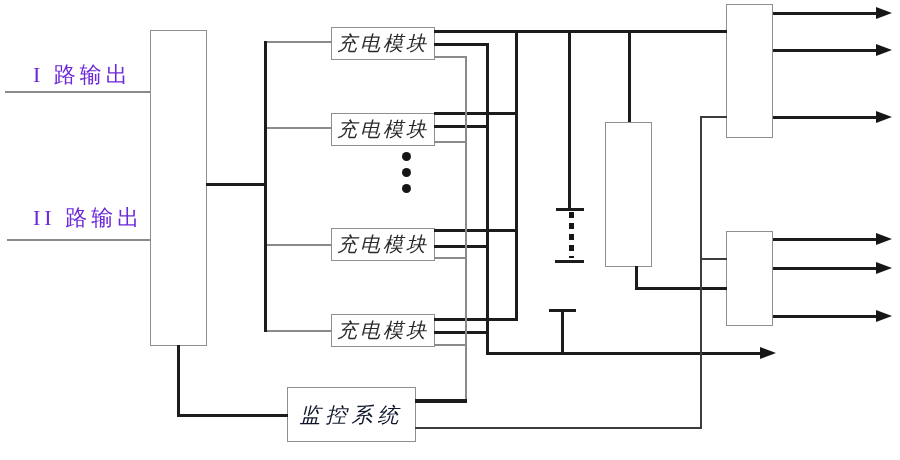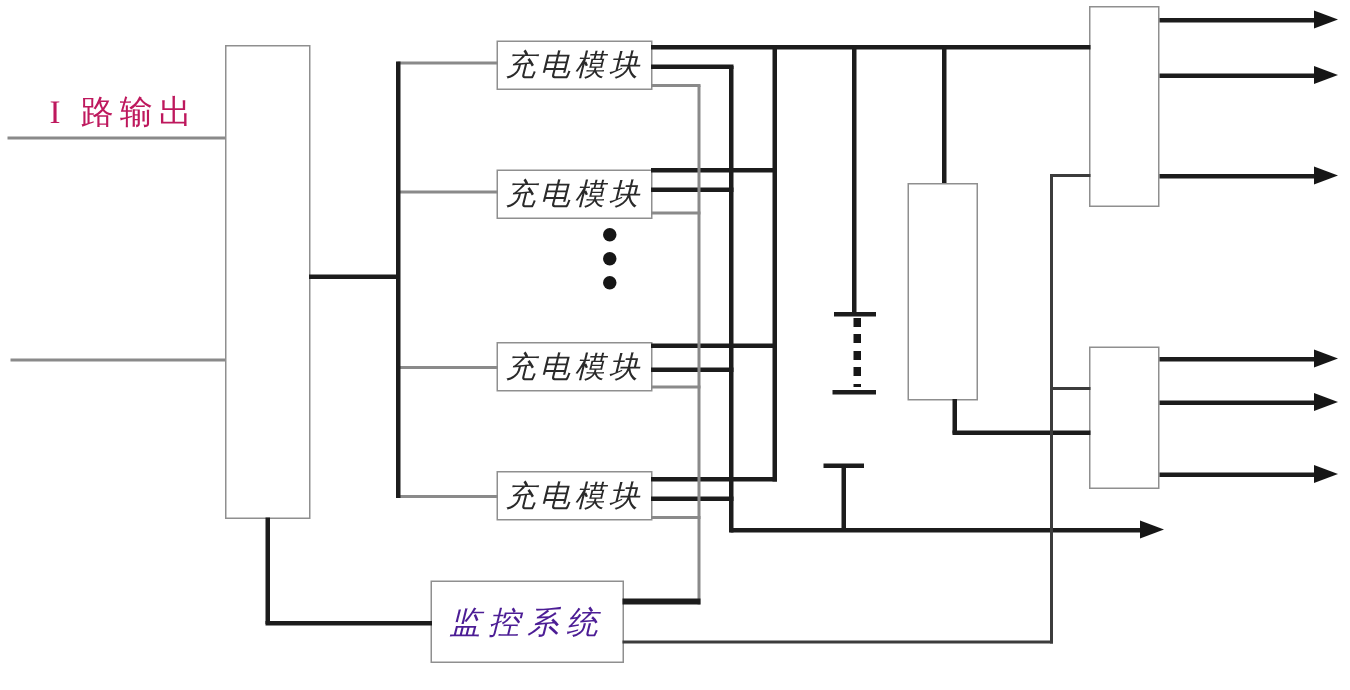--- a/index.html
+++ b/index.html
@@ -14,41 +14,42 @@
   #box-src {left:150px;top:30px;width:57px;height:316px;}
   #box-cm1 {left:331px;top:27px;width:104px;height:33px;}
   #box-cm2 {left:331px;top:113px;width:104px;height:33px;}
   #box-cm3 {left:331px;top:228px;width:104px;height:33px;}
   #box-cm4 {left:331px;top:314px;width:104px;height:33px;}
   #box-mon {left:287px;top:387px;width:129px;height:55px;}
   #box-rect{left:605px;top:122px;width:47px;height:145px;}
   #box-out1{left:726px;top:4px;width:47px;height:134px;}
   #box-out2{left:726px;top:231px;width:47px;height:95px;}
   .cm-label{font-size:20px;letter-spacing:3px;color:#2a2a2a;}
-  .mon-label{font-size:21px;letter-spacing:5px;color:#4c1d95;}
-  .lbl{position:absolute;font-size:22px;letter-spacing:4px;color:#be185d;white-space:nowrap;}
+  .mon-label{font-size:21px;letter-spacing:5px;color:#0f172a;}
+  .lbl{position:absolute;font-size:22px;letter-spacing:4px;color:#6d28d9;white-space:nowrap;}
   #lbl-in1{left:33px;top:60px;}
   #lbl-in2{left:33px;top:203px;}
   .wire{position:absolute;}
   .dots{position:absolute;left:402px;top:152px;width:10px;height:42px;}
   .dots i{position:absolute;left:0;width:9px;height:9px;border-radius:50%;background:#161616;}
   .dots i:nth-child(1){top:0;}
   .dots i:nth-child(2){top:16px;}
   .dots i:nth-child(3){top:32px;}
   .arrow{position:absolute;width:0;height:0;border-top:6px solid transparent;
          border-bottom:6px solid transparent;border-left:16px solid #161616;}
   .bdash{position:absolute;left:569px;top:212px;width:5px;height:46px;
          background:repeating-linear-gradient(to bottom,#161616 0 6px,transparent 6px 11px);}
 </style>
 </head>
 <body>
 
 <div class="canvas">
 
   <div class="lbl" id="lbl-in1">I 路输出</div>
+  <div class="lbl" id="lbl-in2">II 路输出</div>
 
   <div class="box" id="box-src"></div>
 
   <div class="box" id="box-cm1">
     <span class="cm-label">充电模块</span>
   </div>
   <div class="box" id="box-cm2">
     <span class="cm-label">充电模块</span>
   </div>
   <div class="box" id="box-cm3">

